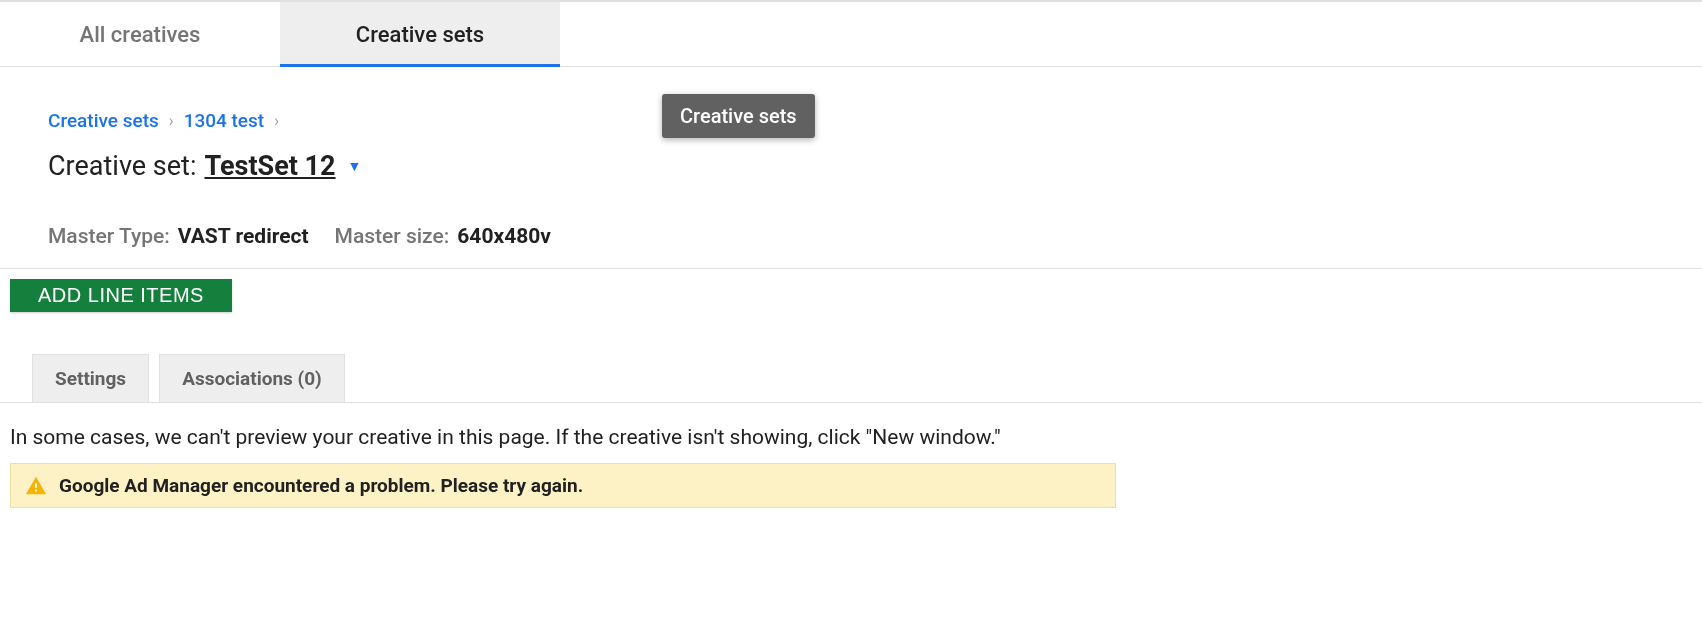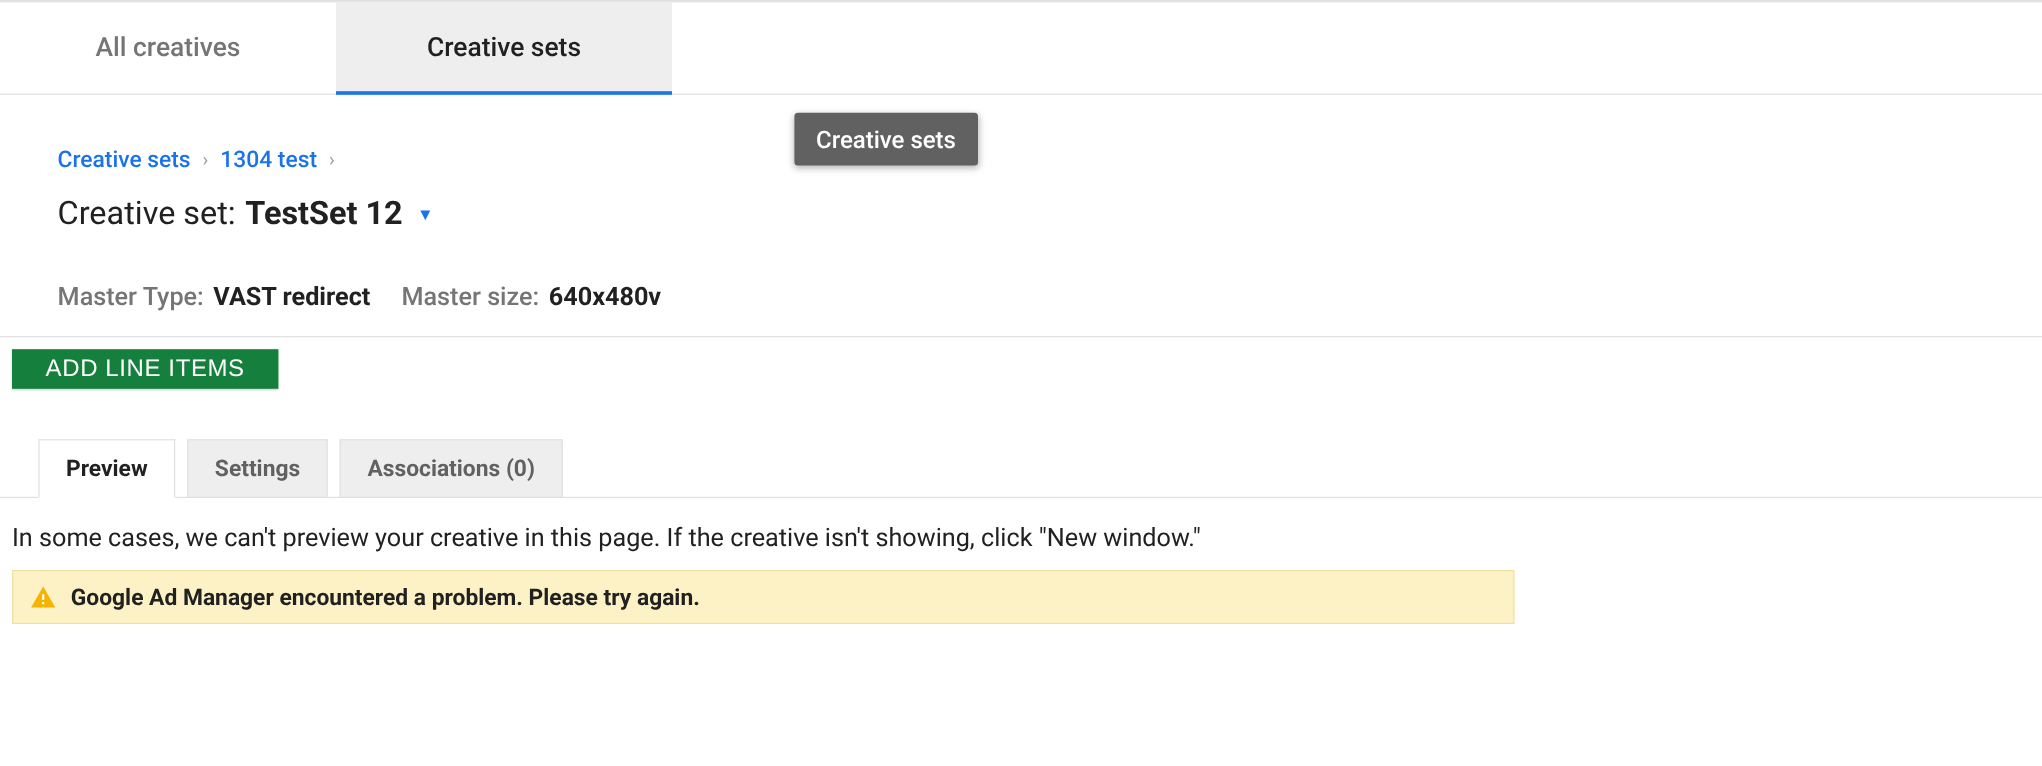--- a/index.html
+++ b/index.html
@@ -14,21 +14,21 @@
       background: #fff;
       width: 1702px;
     }
     .top-border {
       border-top: 1px solid #e0e0e0;
     }
     .top-tabs {
       display: flex;
       border-bottom: 1px solid #e0e0e0;
       border-top: 1px solid #e0e0e0;
-      height: 78px;
+      height: 66px;
       position: relative;
     }
     .top-tab {
       display: flex;
       align-items: center;
       justify-content: center;
       padding: 0 40px;
       font-size: 22px;
       font-weight: 500;
       color: #757575;
@@ -93,20 +93,21 @@
       color: #212121;
       display: flex;
       align-items: center;
       gap: 8px;
     }
     .title-label {
       font-weight: 400;
     }
     .title-value {
       font-weight: 700;
+      text-decoration: underline;
     }
     .title-caret {
       color: #1a73e8;
       font-size: 14px;
       cursor: pointer;
       margin-left: 4px;
     }
     .meta-row {
       padding: 4px 0 20px 38px;
       font-size: 21px;
@@ -167,21 +168,21 @@
       color: #212121;
       border-bottom: 1px solid #fff;
     }
     .preview-note {
       padding: 22px 0 14px 10px;
       font-size: 21px;
       color: #212121;
     }
     .warning-banner {
       margin: 0 0 0 10px;
-      width: 1252px;
+      width: 1106px;
       background: #fdf2c5;
       border: 1px solid #f0e0a0;
       padding: 10px 14px;
       display: flex;
       align-items: center;
       gap: 12px;
       font-size: 19px;
       font-weight: 700;
       color: #212121;
     }
@@ -228,21 +229,20 @@
   </div>
 </div>
 
 <div class="divider"></div>
 
 <div class="action-row">
   <button class="primary-button">ADD LINE ITEMS</button>
 </div>
 
 <div class="sub-tabs">
-  <div class="sub-tab active">Preview</div>
   <div class="sub-tab">Settings</div>
   <div class="sub-tab">Associations (0)</div>
 </div>
 
 <div class="preview-note">In some cases, we can't preview your creative in this page. If the creative isn't showing, click "New window."</div>
 
 <div class="warning-banner">
   <svg class="warning-icon" viewBox="0 0 24 24">
     <path fill="#f4b400" d="M1 21h22L12 2 1 21z"></path>
     <path fill="#fff" d="M13 18h-2v-2h2v2zm0-4h-2V9h2v5z"></path>

